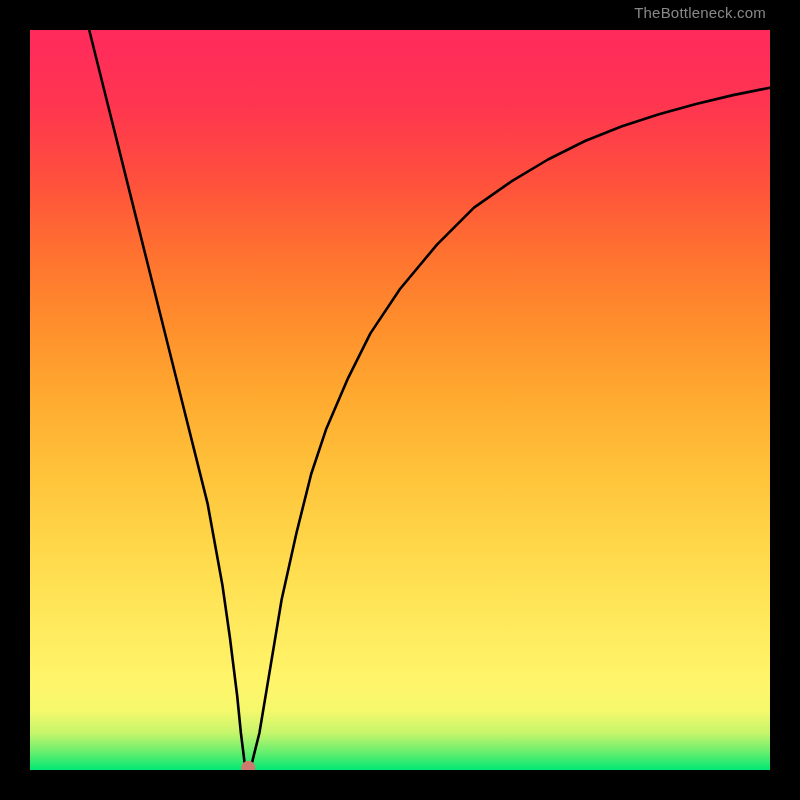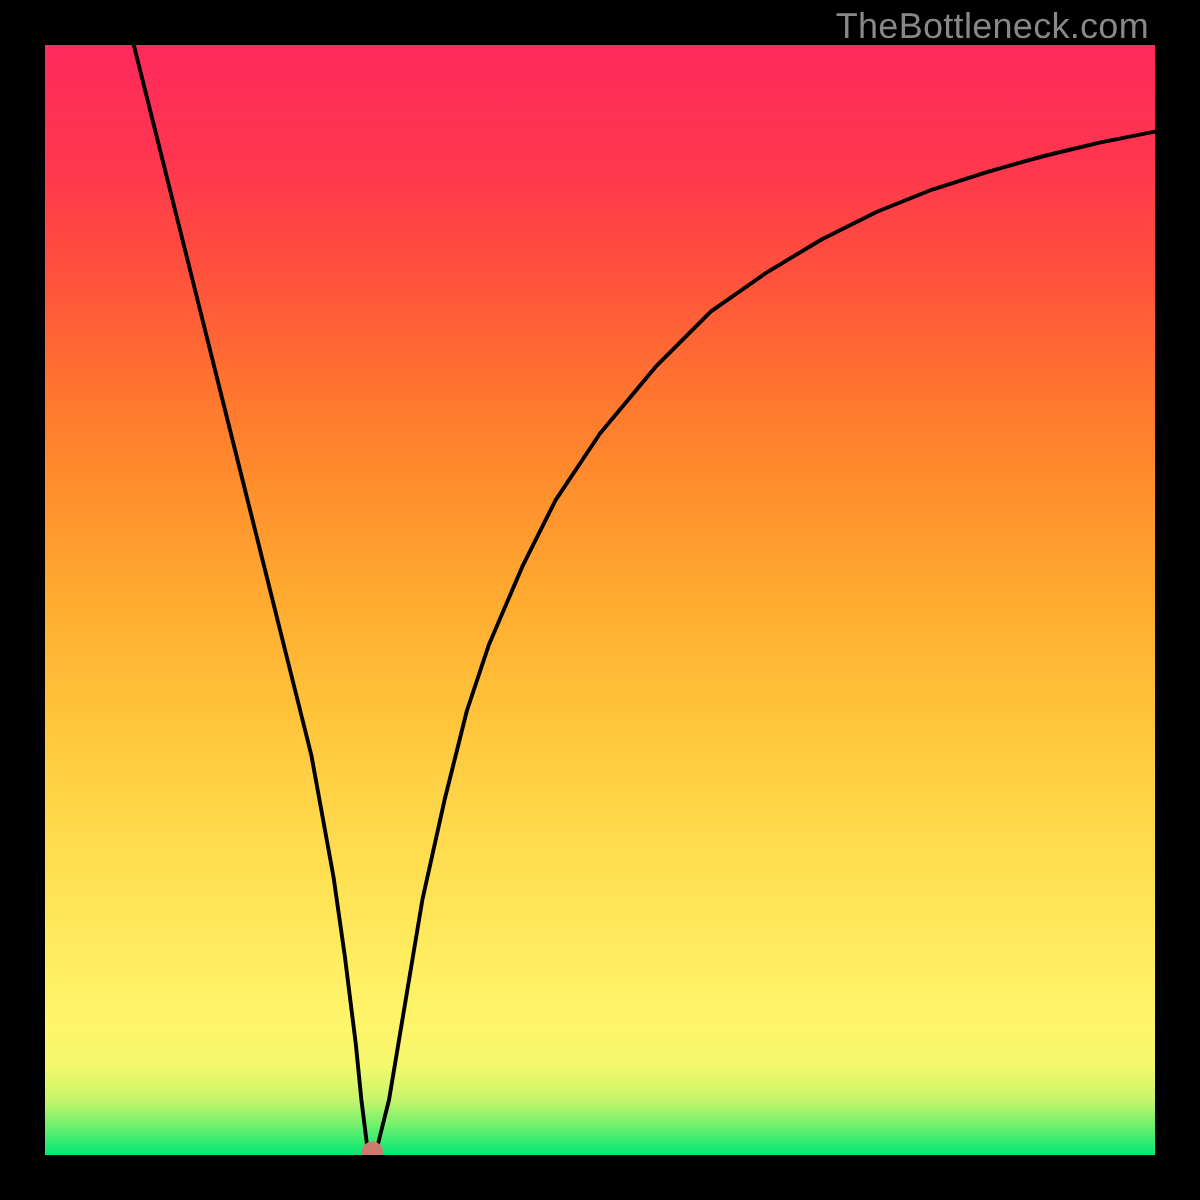--- a/index.html
+++ b/index.html
@@ -42,21 +42,21 @@
       #ff3550 90%,
       #ff2a5c 100%
     );
     overflow: hidden;
   }
   .watermark {
     position: absolute;
     top: 4px;
     right: 34px;
     color: #888;
-    font-size: 24px;
+    font-size: 15px;
     font-weight: 400;
     letter-spacing: 0.2px;
     z-index: 10;
   }
   svg.curve {
     position: absolute;
     top: 0;
     left: 0;
     width: 740px;
     height: 740px;

